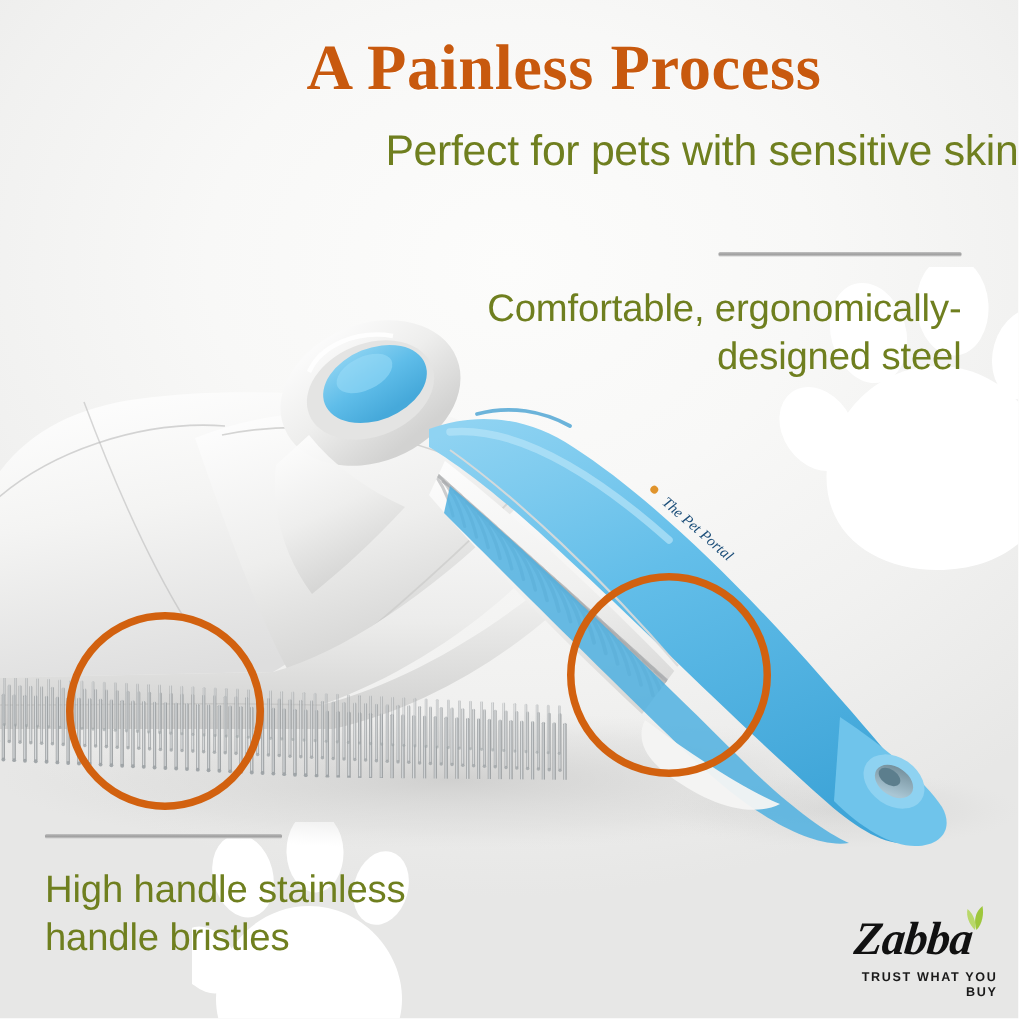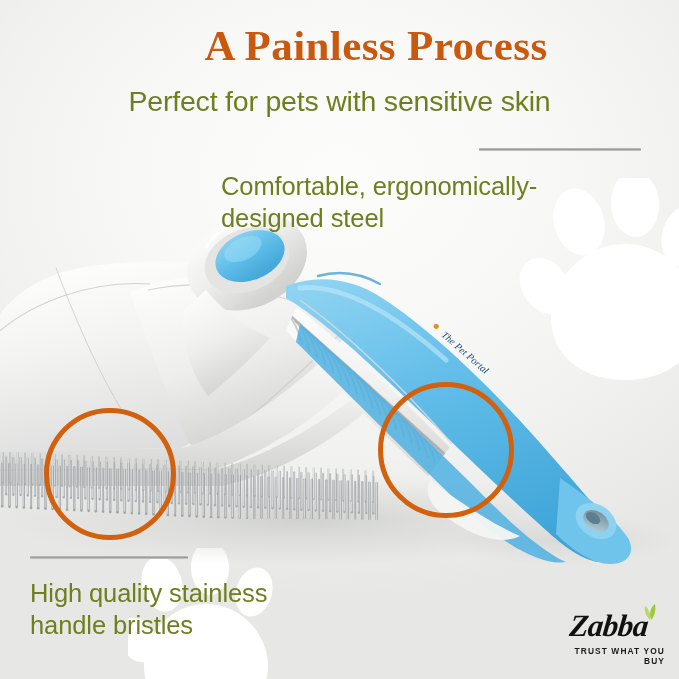--- a/index.html
+++ b/index.html
@@ -41,21 +41,21 @@
     color: #c8590e;
     line-height: 1.0;
     text-shadow: 0 1px 0 rgba(255,255,255,0.85);
     padding-left: 43px;
   }
   .subhead {
     position: absolute;
     top: 85px;
     left: 0;
     width: 679px;
-    text-align: center;
+    text-align: right;
     font-size: 28.5px;
     font-weight: 400;
     color: #6f7f1f;
     letter-spacing: -0.2px;
     line-height: 1.15;
   }
 
   
   .callout { position: absolute; }
   .rule {
@@ -63,21 +63,21 @@
     background: linear-gradient(to bottom, #c3c3c3 0%, #9d9d9d 50%, #cfcfcf 100%);
     border-radius: 1px;
   }
   .callout-text {
     font-size: 25.5px;
     color: #6f7f1f;
     line-height: 1.27;
     letter-spacing: -0.1px;
   }
 
-  .callout-handle { right: 38px; top: 148px; width: 420px; }
+  .callout-handle { right: 38px; top: 168px; width: 420px; text-align: right; }
   .callout-handle .rule { width: 162px; margin-left: auto; margin-bottom: 19px; }
 
   .callout-bristles { left: 30px; top: 556px; width: 340px; text-align: left; }
   .callout-bristles .rule { width: 158px; margin-bottom: 18px; }
 
   
   #product { position: absolute; left: 0; top: 0; width: 679px; height: 679px; }
   #product svg { display: block; width: 679px; height: 679px; }
 
   
@@ -653,21 +653,21 @@
     <div class="rule"></div>
     <div class="callout-text">
       <div>Comfortable, ergonomically-</div>
       <div>designed steel</div>
     </div>
   </div>
 
   <div class="callout callout-bristles">
     <div class="rule"></div>
     <div class="callout-text">
-      <div>High quality stainless</div>
+      <div>High handle stainless</div>
       <div>handle bristles</div>
     </div>
   </div>
 
   <div class="logo">
     <div class="logo-mark">Zabba</div>
     <div class="logo-leaf">
       <svg viewBox="0 0 20 18" aria-hidden="true">
         <path d="M10 17 C 8 11, 9 5, 14 1 C 15 6, 14 13, 10 17 Z" fill="#9ec73c"></path>
         <path d="M9 17 C 5 13, 3 8, 4 3 C 8 6, 10 12, 9 17 Z" fill="#b9d86a"></path>

